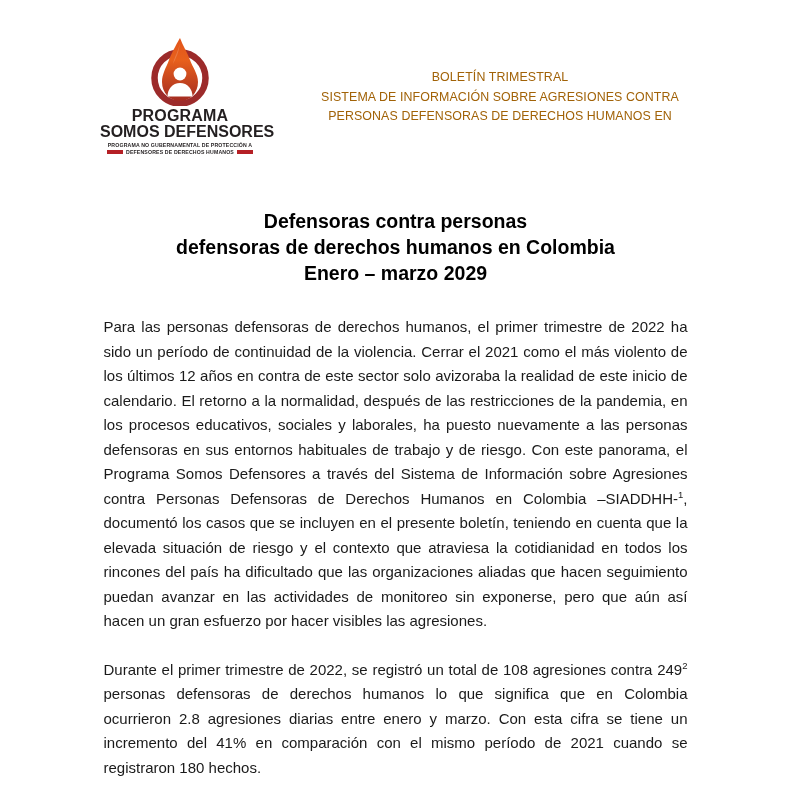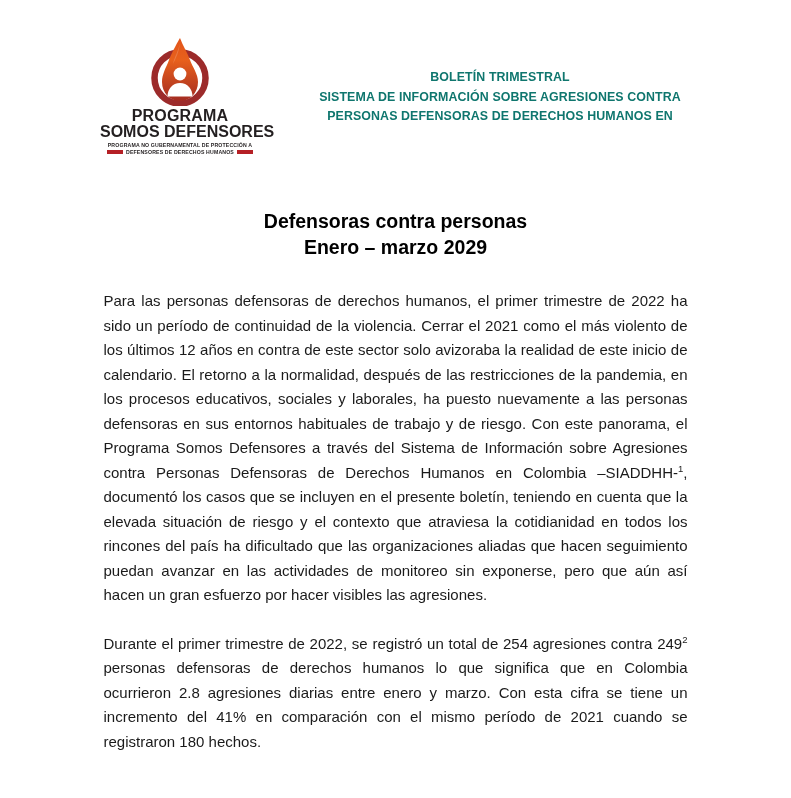--- a/index.html
+++ b/index.html
@@ -70,25 +70,25 @@
     width: 16px;
     background: #b52025;
   }
 
   .header-titles {
     position: absolute;
     left: 290px;
     top: 68px;
     width: 420px;
     text-align: center;
-    font-weight: bold;
+    font-weight: normal;
     font-size: 12.4px;
     line-height: 19.5px;
     letter-spacing: 0.1px;
-    color: #0f766e;
+    color: #a16207;
   }
 
   
   .doc-title {
     margin: 0 auto;
     width: 640px;
     text-align: center;
     font-weight: bold;
     font-size: 19.5px;
     line-height: 26px;
@@ -167,22 +167,23 @@
   <div class="header-titles">
     <div>BOLETÍN TRIMESTRAL</div>
     <div>SISTEMA DE INFORMACIÓN SOBRE AGRESIONES CONTRA</div>
     <div>PERSONAS DEFENSORAS DE DERECHOS HUMANOS EN</div>
   </div>
 
 </div>
 
 <div class="doc-title">
   <div>Defensoras contra personas</div>
+  <div>defensoras de derechos humanos en Colombia</div>
   <div>Enero – marzo 2029</div>
 </div>
 
 <div class="body-wrap">
 
   <p class="para"><span>Para las personas defensoras de derechos humanos, el primer trimestre de 2022 ha sido un período de continuidad de la violencia. Cerrar el 2021 como el más violento de los últimos 12 años en contra de este sector solo avizoraba la realidad de este inicio de calendario. El retorno a la normalidad, después de las restricciones de la pandemia, en los procesos educativos, sociales y laborales, ha puesto nuevamente a las personas defensoras en sus entornos habituales de trabajo y de riesgo. Con este panorama, el Programa Somos Defensores a través del Sistema de Información sobre Agresiones contra Personas Defensoras de Derechos Humanos en Colombia –SIADDHH-</span><sup>1</sup><span>, documentó los casos que se incluyen en el presente boletín, teniendo en cuenta que la elevada situación de riesgo y el contexto que atraviesa la cotidianidad en todos los rincones del país ha dificultado que las organizaciones aliadas que hacen seguimiento puedan avanzar en las actividades de monitoreo sin exponerse, pero que aún así hacen un gran esfuerzo por hacer visibles las agresiones.</span></p>
 
-  <p class="para"><span>Durante el primer trimestre de 2022, se registró un total de 254 agresiones contra 249</span><sup>2</sup><span> personas defensoras de derechos humanos lo que significa que en Colombia ocurrieron 2.8 agresiones diarias entre enero y marzo. Con esta cifra se tiene un incremento del 41% en comparación con el mismo período de 2021 cuando se registraron 180 hechos.</span></p>
+  <p class="para"><span>Durante el primer trimestre de 2022, se registró un total de 108 agresiones contra 249</span><sup>2</sup><span> personas defensoras de derechos humanos lo que significa que en Colombia ocurrieron 2.8 agresiones diarias entre enero y marzo. Con esta cifra se tiene un incremento del 41% en comparación con el mismo período de 2021 cuando se registraron 180 hechos.</span></p>
 
 </div>
 
 </body></html>

